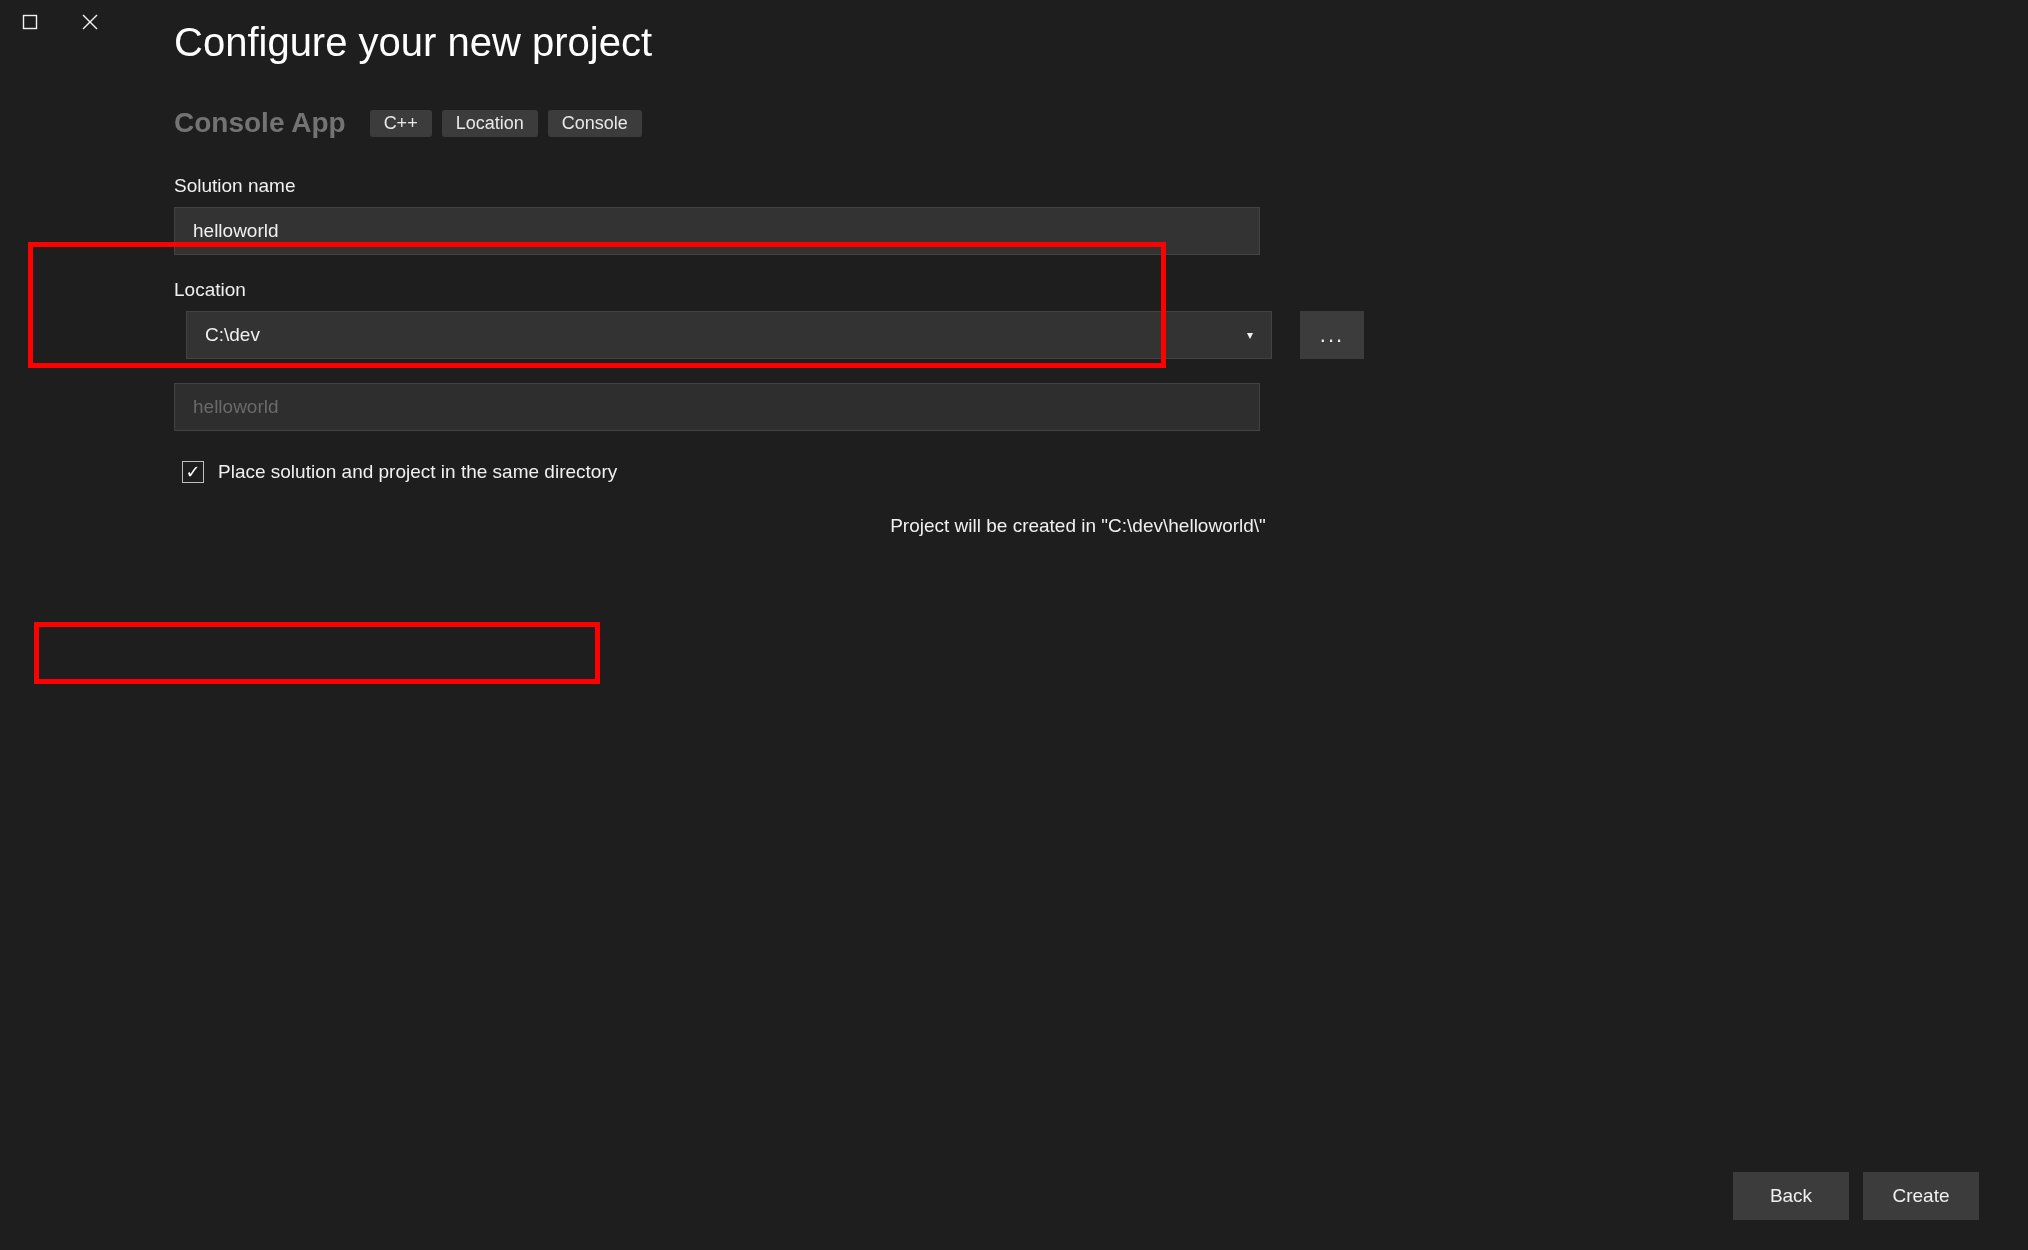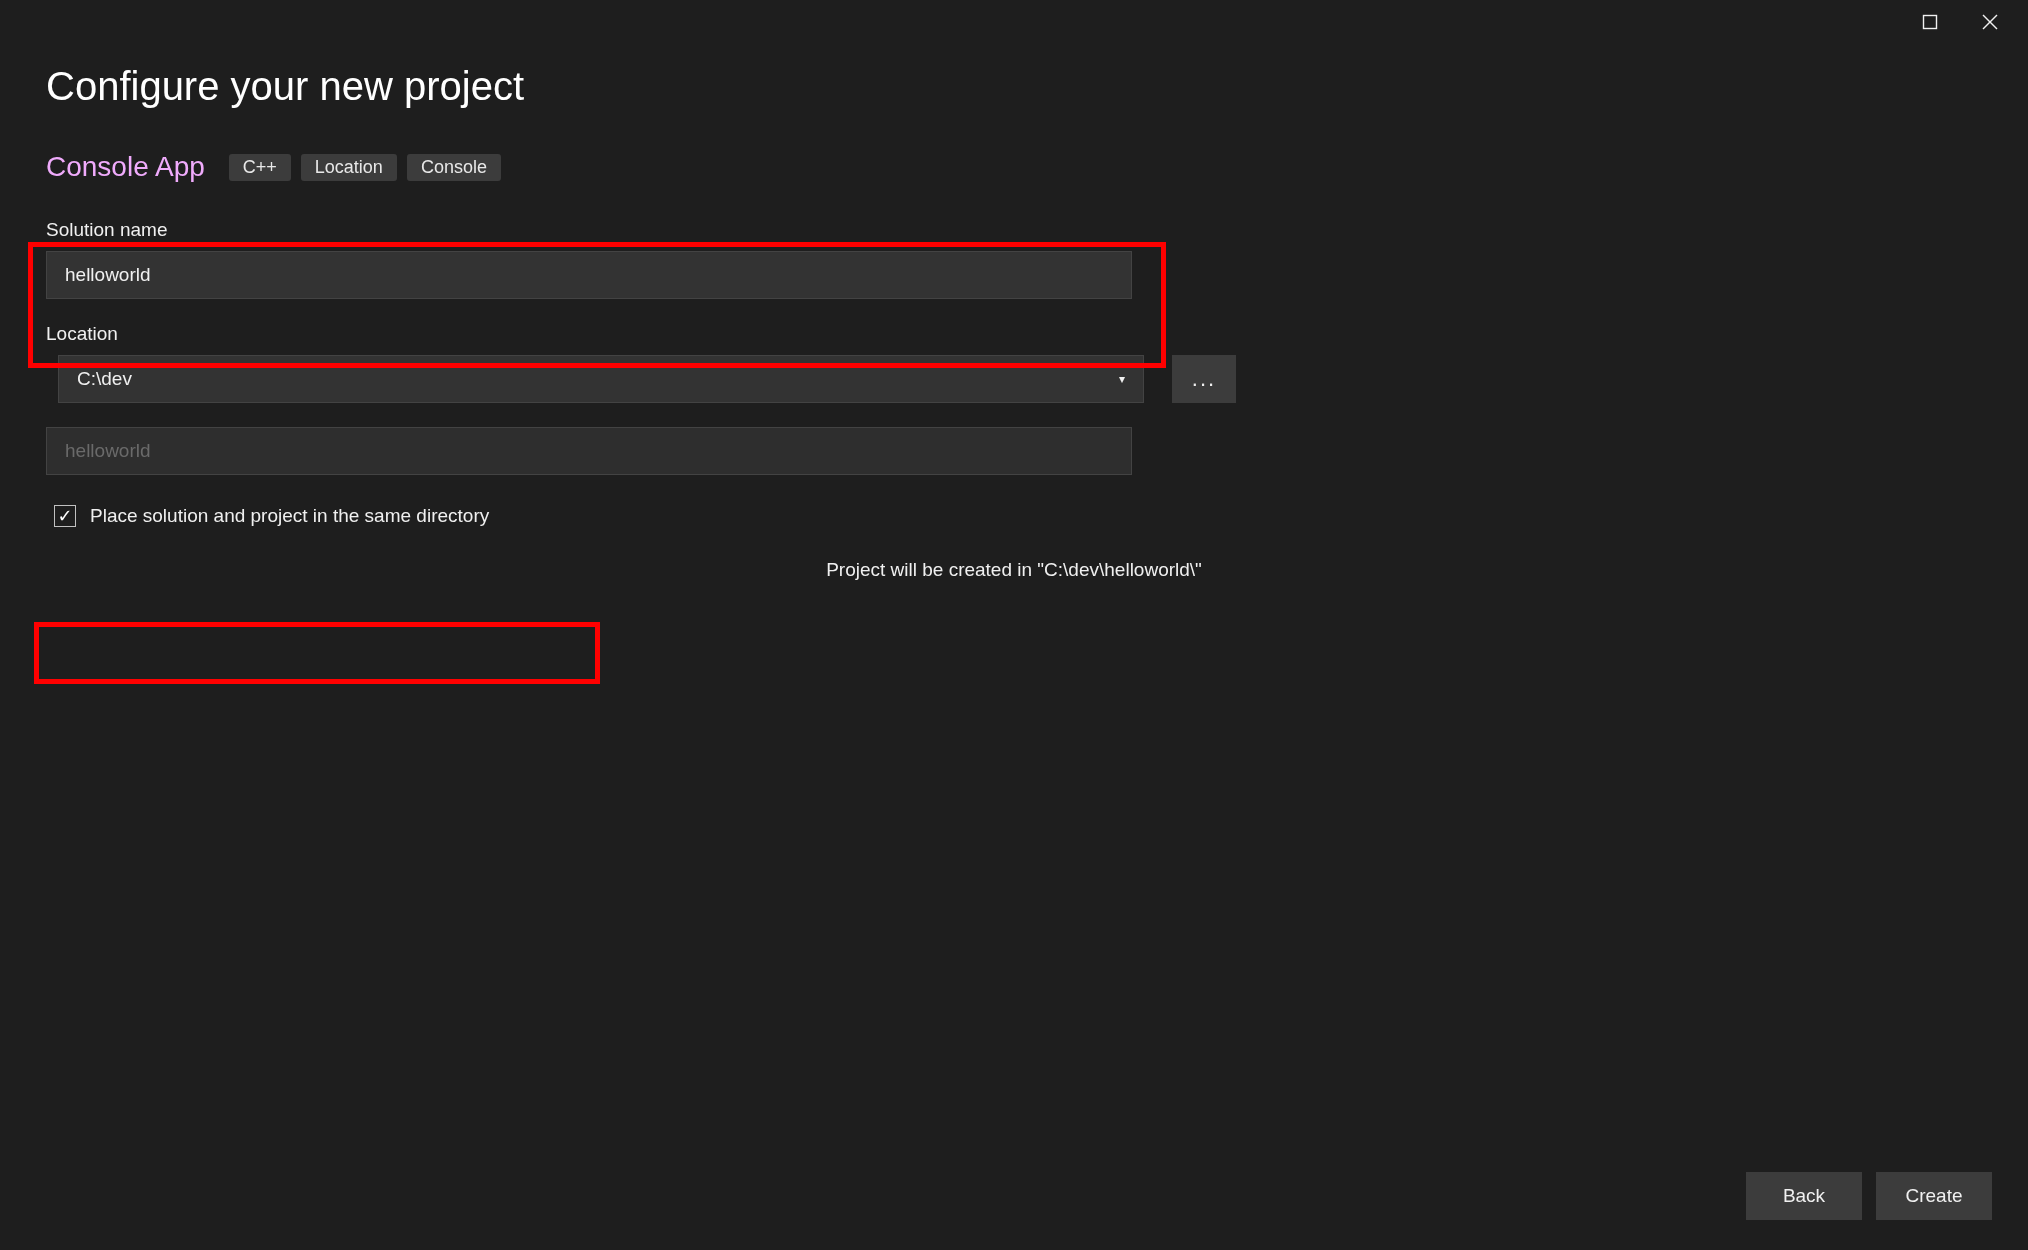--- a/index.html
+++ b/index.html
@@ -15,21 +15,21 @@
       width: 2028px;
       height: 1250px;
       overflow: hidden;
     }
 
     .window {
       width: 100%;
       height: 100%;
       position: relative;
       display: flex;
-      flex-direction: column;
+      flex-direction: row;
     }
 
     .titlebar {
       height: 44px;
       display: flex;
       justify-content: flex-end;
       align-items: center;
       padding-right: 8px;
     }
 
@@ -63,22 +63,22 @@
 
     .template-row {
       display: flex;
       align-items: center;
       gap: 24px;
       margin-bottom: 36px;
     }
 
     .template-name {
       font-size: 28px;
-      font-weight: 400;
-      color: #f0abfc;
+      font-weight: 700;
+      color: #737373;
     }
 
     .tags {
       display: flex;
       gap: 10px;
     }
 
     .tag {
       background: #3c3c3c;
       color: #e8e8e8;
@@ -205,21 +205,21 @@
     .hint-text {
       font-size: 19px;
       color: #f0f0f0;
       margin-top: 26px;
       text-align: center;
     }
 
     .footer {
       position: absolute;
       bottom: 30px;
-      right: 36px;
+      right: 49px;
       display: flex;
       gap: 14px;
     }
 
     .footer-btn {
       min-width: 116px;
       height: 48px;
       background: #3c3c3c;
       border: none;
       color: #f0f0f0;

